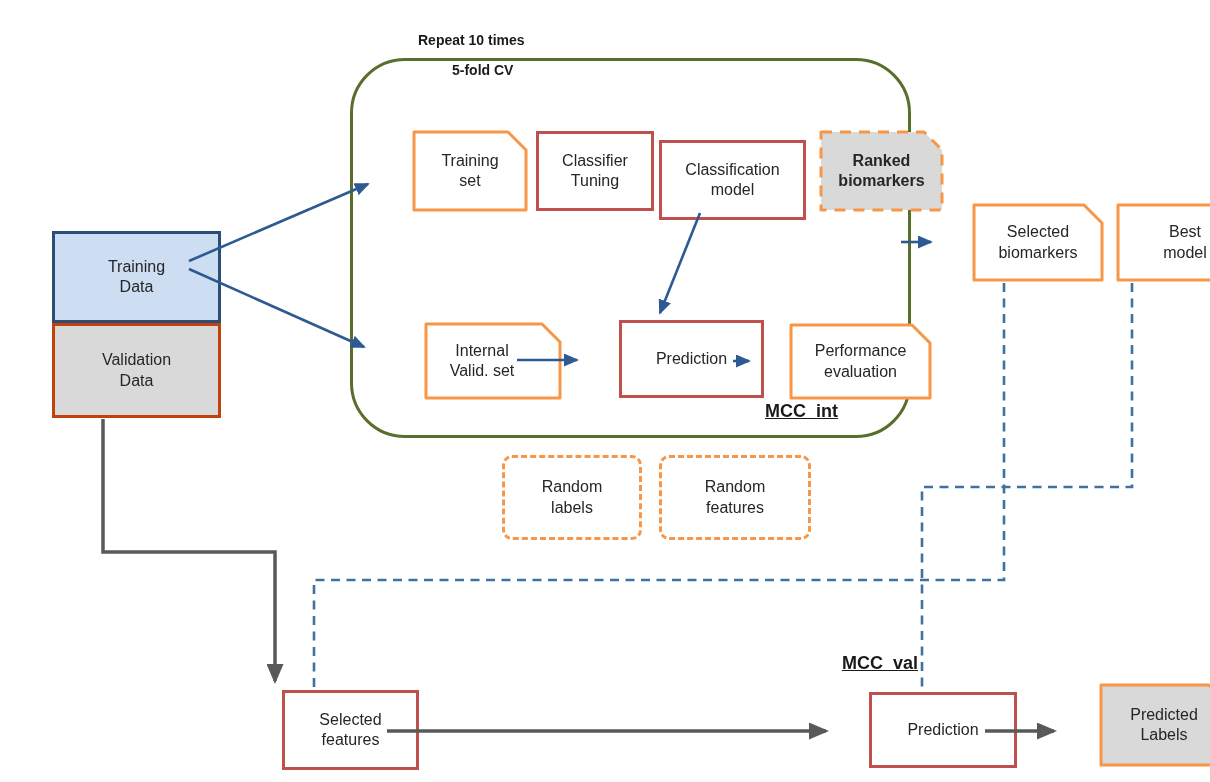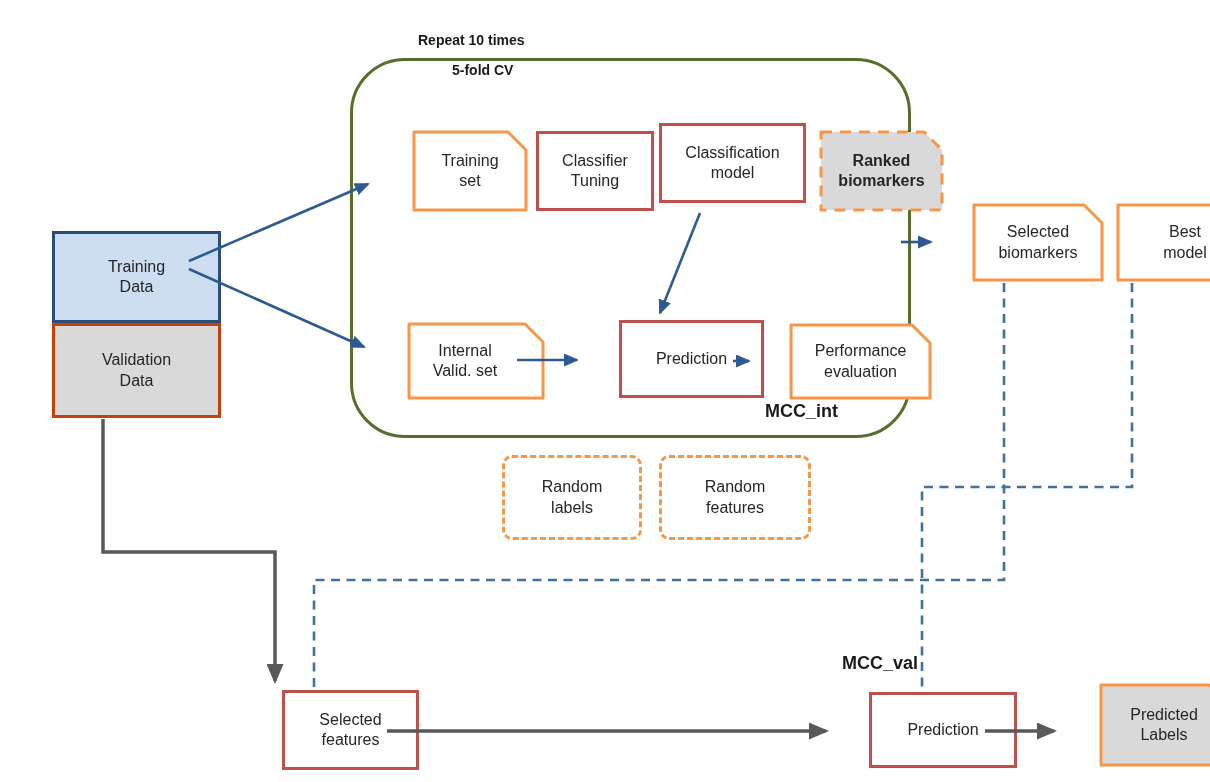--- a/index.html
+++ b/index.html
@@ -15,21 +15,21 @@
   .node .lbl-line { position:relative; z-index:2; display:block; }
   .rect-red    { border:3px solid #C0504D; background:#ffffff; }
   .rect-blue   { border:3px solid #2B4D77; background:#CDDDF2; }
   .rect-gray   { border:3px solid #c2410c; background:#D9D9D9; }
   .rect-dash-orange { border:3px dashed #F79646; background:#ffffff; border-radius:10px; }
   .doc svg.shape { position:absolute; left:0; top:0; z-index:1; }
   .bold { font-weight:bold; }
   .loop-frame { position:absolute; left:350px; top:58px; width:561px; height:380px;
                 border:3px solid #5A6E2C; border-radius:55px; box-sizing:border-box; }
   .float-label { position:absolute; font-weight:bold; font-size:14px; color:#1a1a1a; }
-  .mcc-label { position:absolute; font-weight:bold; font-size:18px; color:#1a1a1a; }
+  .mcc-label { position:absolute; font-weight:bold; font-size:18px; color:#1a1a1a;text-decoration:underline; }
   svg.wires { position:absolute; left:0; top:0; z-index:3; pointer-events:none; }
 </style>
 </head>
 <body>
 
 <div class="canvas">
 
   <div class="loop-frame"></div>
 
   <div class="float-label" style="left:418px; top:32px;">Repeat 10 times</div>
@@ -53,34 +53,34 @@
     </svg>
     <span class="lbl-line">Training</span>
     <span class="lbl-line">set</span>
   </div>
 
   <div class="node rect-red" style="left:502px; top:131px; width:118px; height:80px;">
     <span class="lbl-line">Classifier</span>
     <span class="lbl-line">Tuning</span>
   </div>
 
-  <div class="node rect-red" style="left:625px; top:123px; width:147px; height:80px;">
+  <div class="node rect-red" style="left:625px; top:140px; width:147px; height:80px;">
     <span class="lbl-line">Classification</span>
     <span class="lbl-line">model</span>
   </div>
 
   <div class="node doc bold" style="left:785px; top:130px; width:125px; height:82px;">
     <svg class="shape" width="125" height="82" viewBox="0 0 125 82">
       <path d="M2,2 H105 L123,20 V80 H2 Z" fill="#D9D9D9" stroke="#F79646" stroke-width="3" stroke-dasharray="11 8" stroke-linejoin="round"></path>
     </svg>
     <span class="lbl-line">Ranked</span>
     <span class="lbl-line">biomarkers</span>
   </div>
 
-  <div class="node doc" style="left:373px; top:322px; width:116px; height:78px;">
+  <div class="node doc" style="left:390px; top:322px; width:116px; height:78px;">
     <svg class="shape" width="138" height="78" viewBox="0 0 138 78">
       <path d="M2,2 H118 L136,20 V76 H2 Z" fill="#ffffff" stroke="#F79646" stroke-width="3" stroke-linejoin="round"></path>
     </svg>
     <span class="lbl-line">Internal</span>
     <span class="lbl-line">Valid. set</span>
   </div>
 
   <div class="node rect-red" style="left:585px; top:320px; width:145px; height:78px;">
     <span class="lbl-line">Prediction</span>
   </div>

